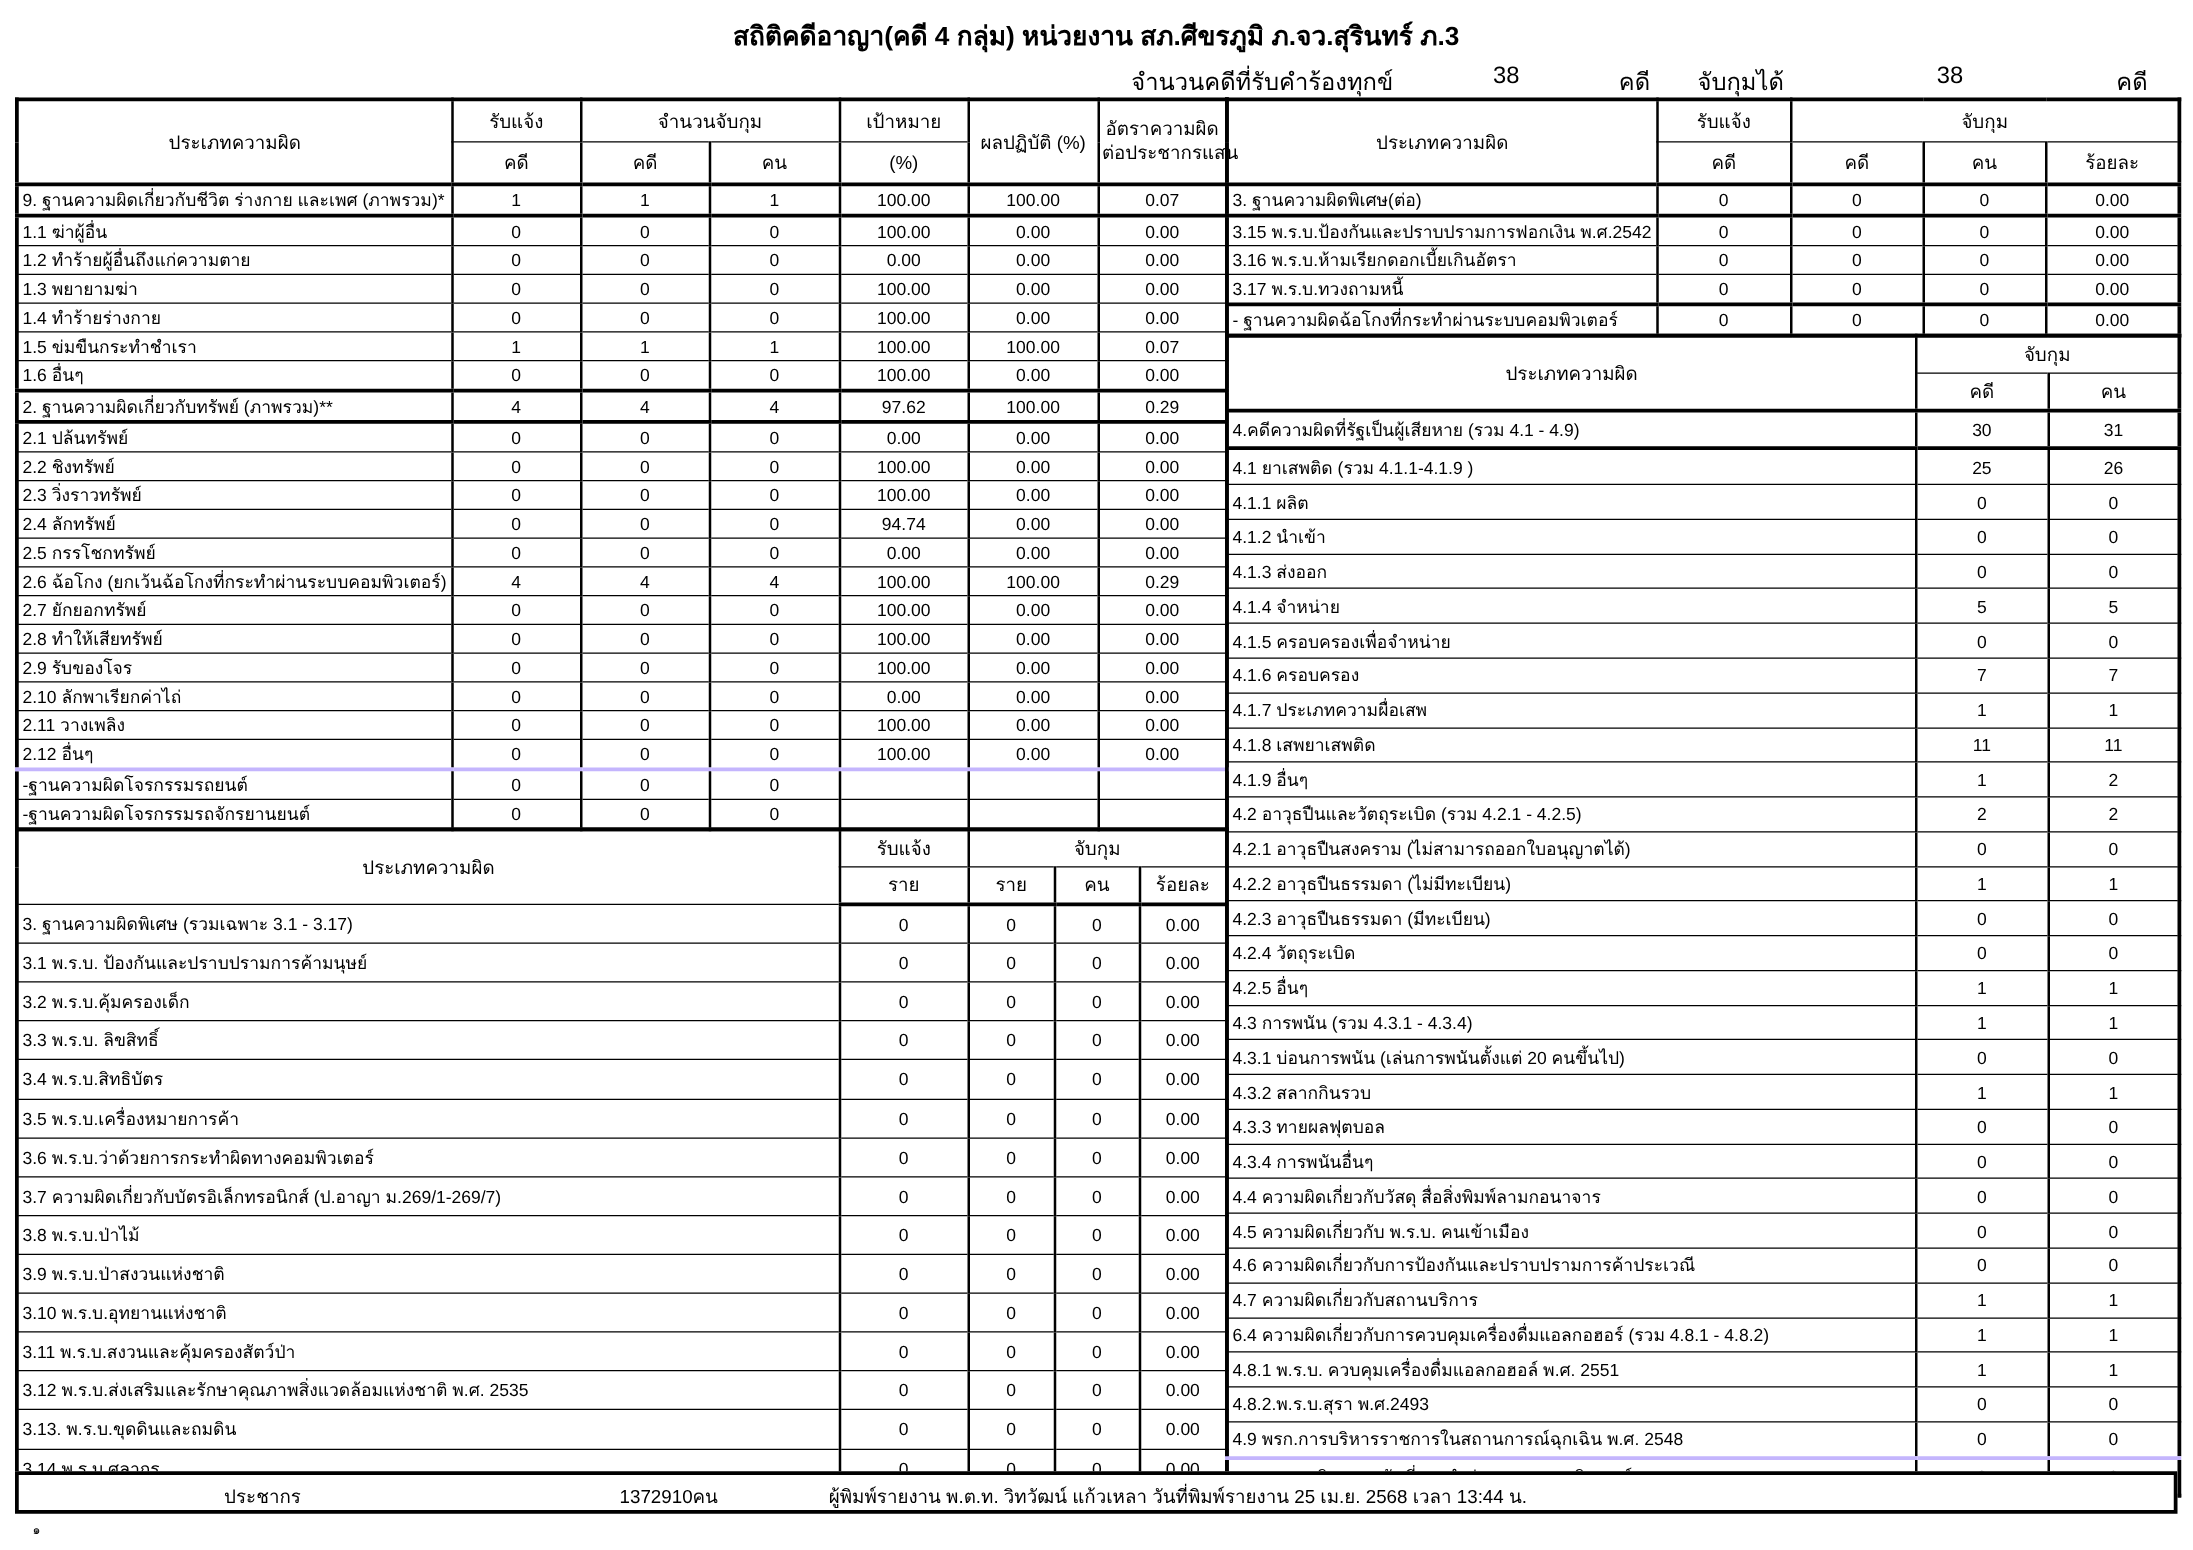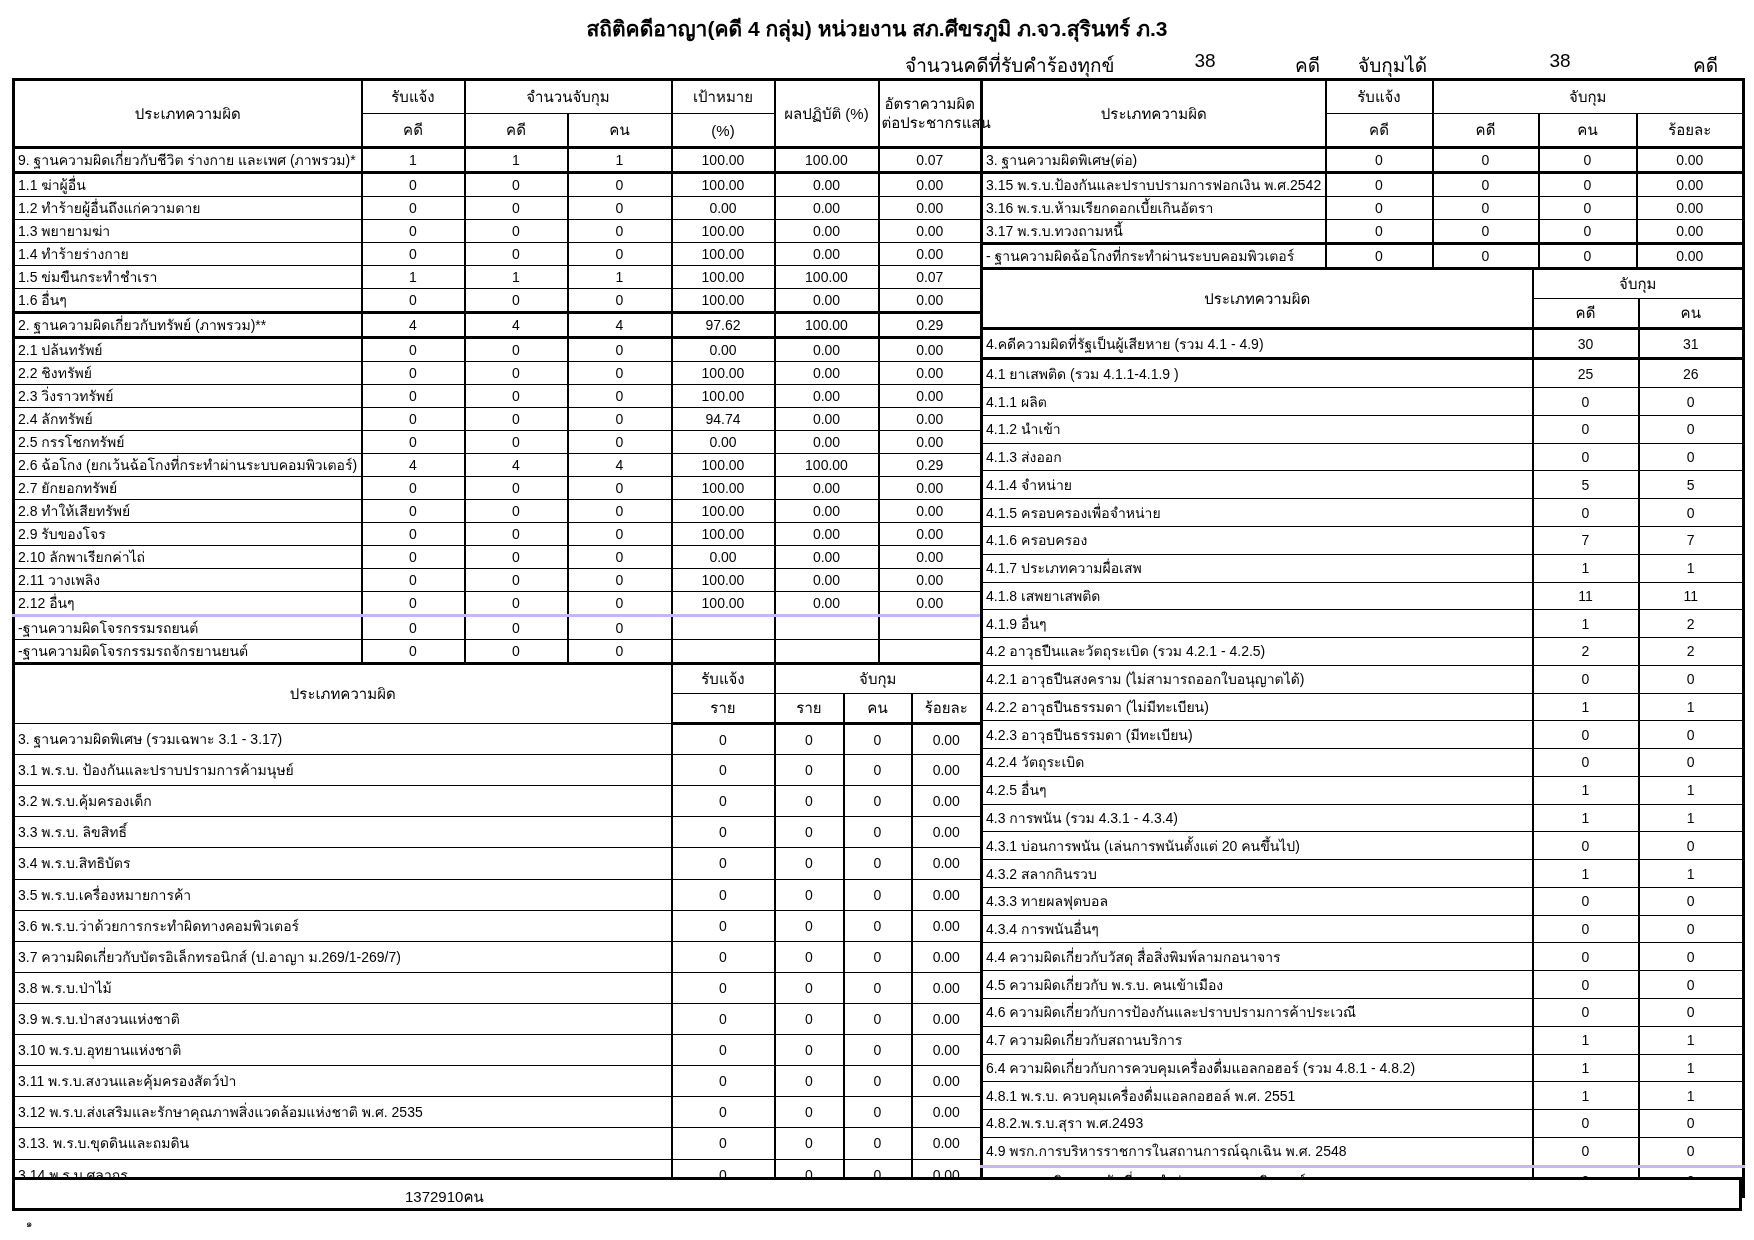--- a/index.html
+++ b/index.html
@@ -57,21 +57,21 @@
   #tbl-lower-right { height:931px; margin-top:-3px; }
   #tbl-upper-left thead tr,  #tbl-upper-right thead tr  { height:34px; }
   #tbl-lower-left thead tr,  #tbl-lower-right thead tr  { height:30px; }
 
   .footer-strip {
     position:absolute; left:12px; top:1177px; width:1730px; height:34px;
     border:3px solid #000; background:#fff;
   }
   .footer-strip span { position:absolute; top:5px; font-size:15px; white-space:nowrap; }
   .fs-pop-label { left:0;   width:390px; text-align:center; }
-  .fs-pop-value { left:390px; width:260px; text-align:left; }
+  .fs-pop-value { left:390px; width:260px; text-align:center; }
   .fs-print     { left:648px; }
 
   .footnote { position:absolute; font-size:12px; white-space:nowrap; }
   .fn-mark   { top:1216px; left:26px;  font-size:10px; }
   .fn-source { top:1220px; left:90px;margin-top:43px; }
   .fn-note   { top:1222px; left:588px; font-size:11px; }
 </style>
 </head>
 <body>
 
@@ -689,19 +689,21 @@
               <td class="num">0</td>
               <td class="num">0</td>
             </tr>
           </tbody>
       </table>
 
     </div>
   </div>
 
   <div class="footer-strip">
+    <span class="fs-pop-label">ประชากร</span>
     <span class="fs-pop-value">1372910คน</span>
+    <span class="fs-print">ผู้พิมพ์รายงาน พ.ต.ท. วิทวัฒน์ แก้วเหลา วันที่พิมพ์รายงาน 25 เม.ย. 2568  เวลา 13:44 น.</span>
   </div>
 
   <span class="footnote fn-mark">๑</span>
   <span class="footnote fn-source">ที่มา : ระบบสารสนเทศสถานีตำรวจ  สำนักงานตำรวจแห่งชาติ</span>
 
 </div>
 
 </body></html>

